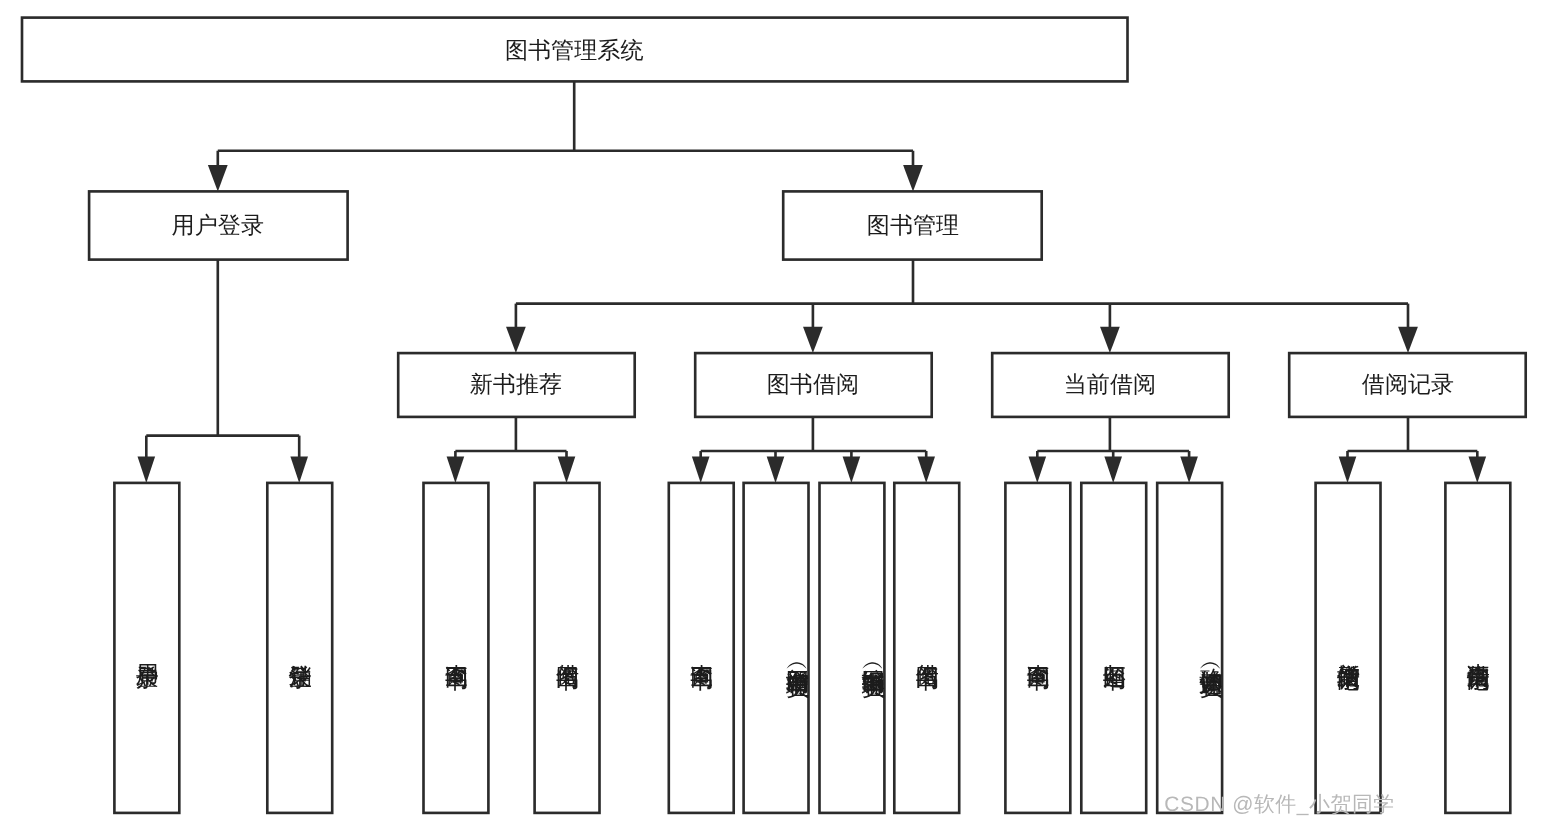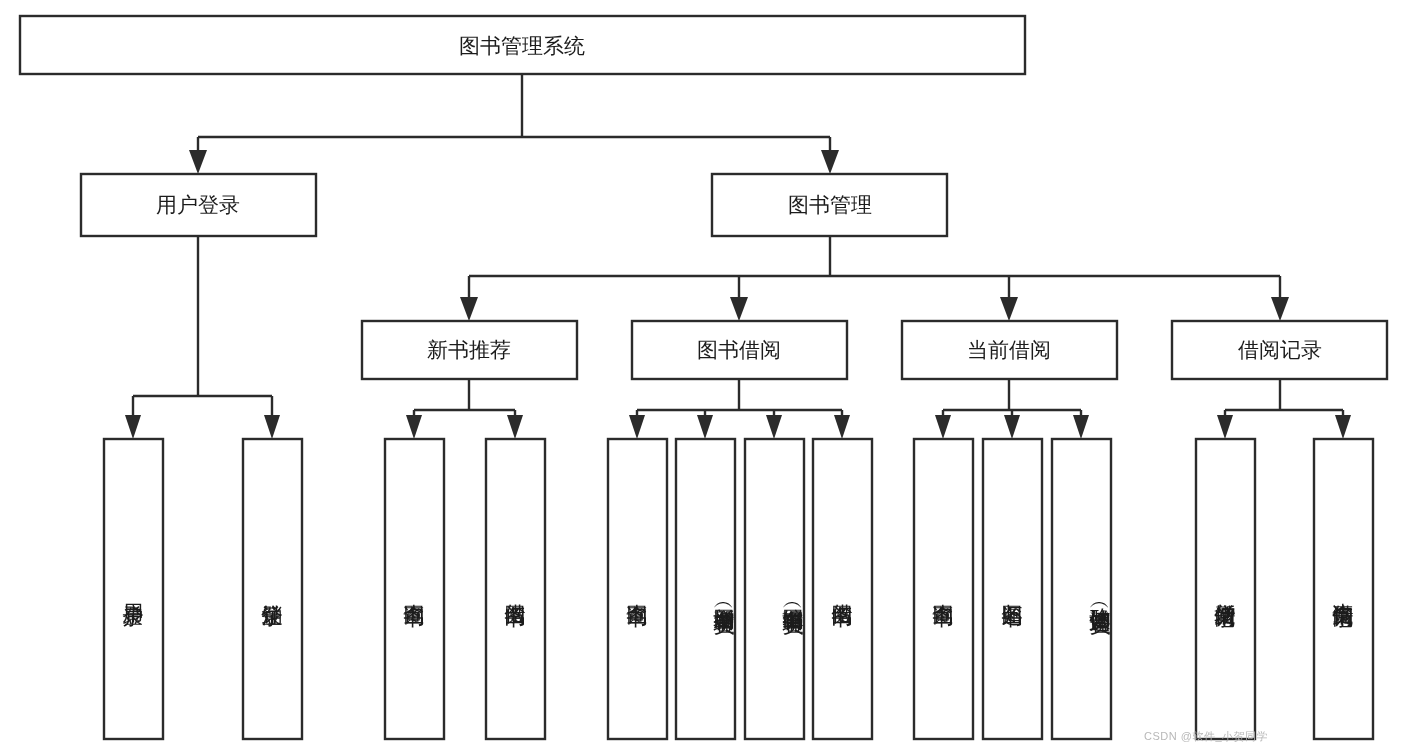--- a/index.html
+++ b/index.html
@@ -59,21 +59,21 @@
     fill: none;
   }
   .arrow-head {
     fill: #2b2b2b;
     stroke: none;
   }
   #watermark {
     position: absolute;
     right: 12px;
     bottom: 7px;
-    font-size: 11px;
+    font-size: 19px;
     color: #b8b8b8;
     font-family: "Liberation Sans", "DejaVu Sans", sans-serif;
     letter-spacing: 0.5px;
     pointer-events: none;
     white-space: nowrap;
   }
 </style>
 </head>
 <body>
 

